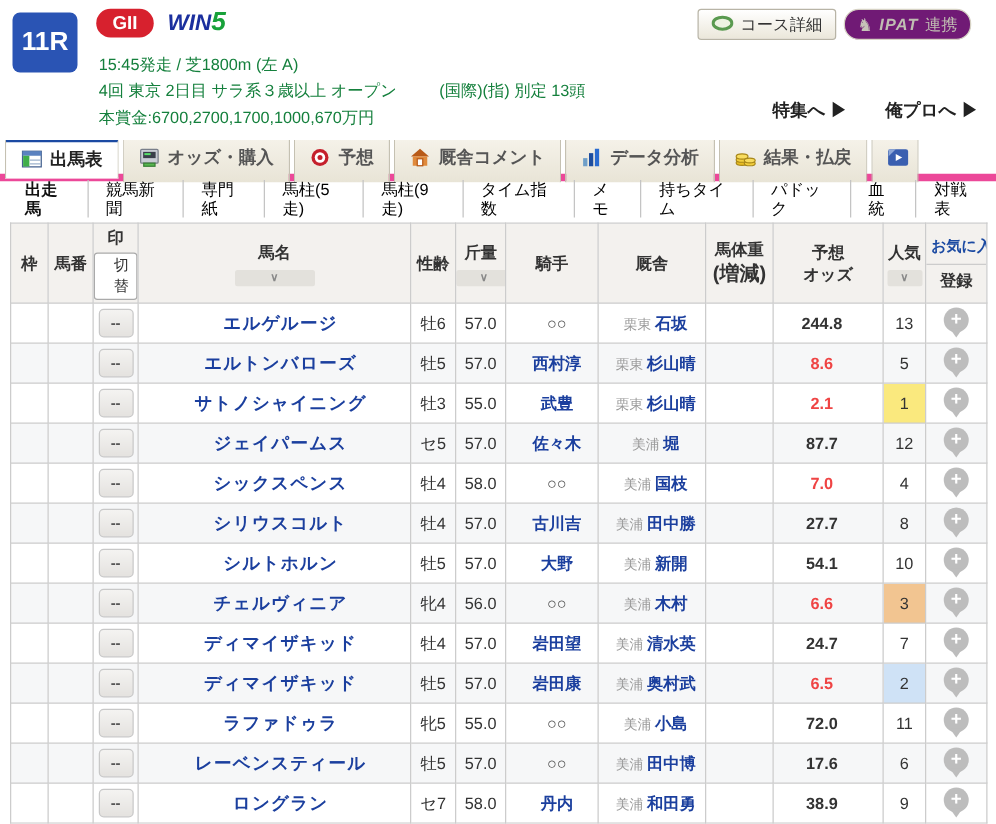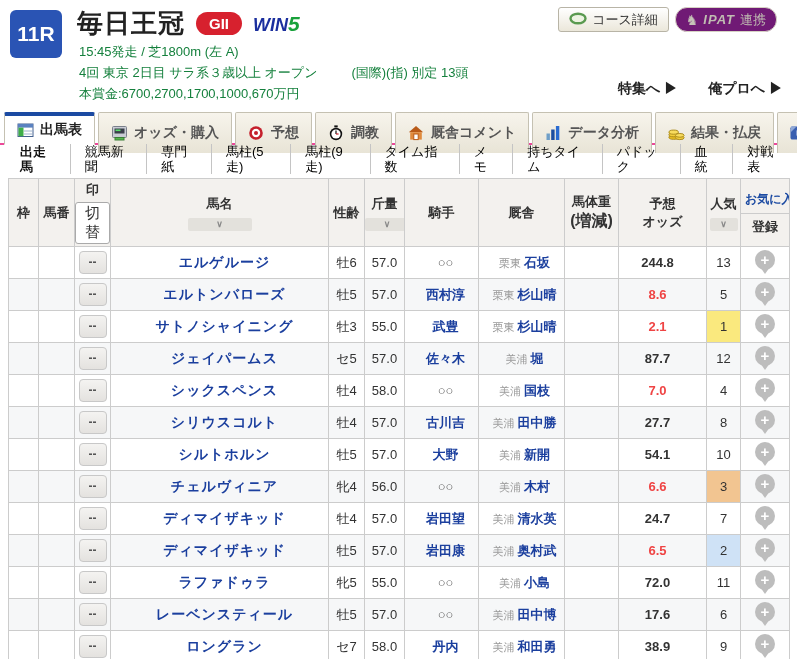--- a/index.html
+++ b/index.html
@@ -23,22 +23,22 @@
   .hbtn { height:25px; padding:0 10px; background:linear-gradient(#ffffff,#ebe7da);
     border:1px solid #b8b4a6; border-radius:3px; font-size:13px; color:#333;
     display:flex; align-items:center; gap:5px; cursor:pointer; }
   .hbtn.disabled { background:#701a75; border-color:#d6d2c4; color:#c0bdb2;border-radius:12px; }
   .ipat-horse::before { content:"♞"; color:#c6c3b8; font-size:14px; }
   .ipat-logo { font-style:italic; font-weight:bold; letter-spacing:1px; }
   .header-links { position:absolute; right:14px; top:80px; display:flex; gap:30px; }
   .hlink { font-size:14px; font-weight:bold; color:#222; cursor:pointer; }
 
   
-  .tabbar { display:flex; align-items:flex-start; padding:0 4px; height:33px;
-    border-bottom:2px solid #ec4899; }
+  .tabbar { display:flex; align-items:center; padding:0 4px; height:33px;
+    border-bottom:6px solid #ec4899; }
   .tab { display:flex; align-items:center; gap:6px; padding:0 12px; height:41px;
     background:linear-gradient(#f7f4ec,#e8e4d6); border:1px solid #c5c1b2; border-bottom:none;
     margin-right:3px; font-size:14px; font-weight:bold; color:#555; white-space:nowrap;
     border-radius:2px 2px 0 0; cursor:pointer; }
   .tab.active { background:#fff; color:#222; border-top:4px solid #1b4aa2;
     height:33px; margin-bottom:-1px; border-bottom:1px solid #fff; }
   .tab.partial { width:38px; overflow:hidden; }
   .tab .ticon { width:17px; height:17px; display:inline-flex; }
 
   
@@ -51,22 +51,22 @@
   table.entries { border-collapse:collapse; table-layout:fixed; width:781px; margin:5px 8px 0 8px; }
   .entries th, .entries td { border:1px solid #ccc; overflow:hidden; }
   .entries thead th { background:#f3f1ee; height:57px; font-size:13px; color:#333;
     font-weight:bold; text-align:center; vertical-align:middle; padding:2px 0; }
   .hdr-sub { font-size:16px; font-weight:bold; }
   .sort-chip { width:44px; height:13px; margin:5px auto 0; background:#e3e1dc; border-radius:2px;
     color:#888; font-size:9px; line-height:12px; text-align:center; cursor:pointer; }
   .sort-chip::after { content:"∨"; }
   .sort-chip.wide { width:64px; }
   .toggle-btn { display:inline-block; margin-top:3px; padding:1px 6px; background:#fff;
-    border:1px solid #aaa; border-radius:3px; font-size:15px; font-weight:normal;
-    color:#333; cursor:pointer; }
+    border:1px solid #aaa; border-radius:3px; font-size:12px; font-weight:normal;
+    color:#333; cursor:pointer;text-align:right; }
   .fav-hdr-top { color:#1b4aa2; font-size:12px; font-weight:bold; height:27px; line-height:27px;
     white-space:nowrap; text-align:left; padding-left:4px; }
   .fav-hdr-bot { border-top:1px solid #ccc; height:26px; line-height:26px; font-size:13px; }
 
   .entries tbody td { height:32px; text-align:center; font-size:13px; color:#333;
     background:#fff; vertical-align:middle; }
   .entries tbody tr:nth-child(even) td { background:#f6f7f8; }
   .mark-btn { width:28px; height:23px; margin:0 auto; background:linear-gradient(#f4f3f1,#e4e2df);
     border:1px solid #c8c8c8; border-radius:4px; color:#555; font-weight:bold; font-size:12px;
     line-height:21px; cursor:pointer; }
@@ -87,21 +87,20 @@
     color:#fff; font-size:15px; font-weight:bold; line-height:19px; text-align:center; }
   .fav-pin::after { content:""; position:absolute; left:50%; top:17px; transform:translateX(-50%);
     border:5px solid transparent; border-top:7px solid #bdbdbd; }
 </style>
 </head>
 <body>
 
 <div class="race-header">
   <div class="race-num">11R</div>
   <div class="title-row">
-    <span class="race-name">毎日王冠</span>
     <span class="grade-pill">GII</span>
     <span class="win5"><span class="w5a">WIN</span><span class="w5b">5</span></span>
   </div>
   <div class="race-info">
     <div>15:45発走 / 芝1800m (左 A)</div>
     <div><span>4回 東京 2日目 サラ系３歳以上 オープン</span><span class="info-gap">(国際)(指) 別定 13頭</span></div>
     <div>本賞金:6700,2700,1700,1000,670万円</div>
   </div>
   <div class="header-buttons">
     <div class="hbtn">
@@ -148,32 +147,20 @@
     </div>
     <div class="tab">
       <span class="ticon">
         <svg width="16" height="16" viewBox="0 0 16 16">
           <circle cx="8" cy="8" r="6.8" fill="#c5202c"></circle>
           <circle cx="8" cy="8" r="4.2" fill="#fff"></circle>
           <circle cx="8" cy="8" r="2" fill="#c5202c"></circle>
         </svg>
       </span>
       <span>予想</span>
-    </div>
-    <div class="tab">
-      <span class="ticon">
-        <svg width="16" height="16" viewBox="0 0 16 16">
-          <rect x="6.3" y="0.4" width="3.4" height="2" fill="#111"></rect>
-          <circle cx="8" cy="9" r="6.2" fill="#111"></circle>
-          <circle cx="8" cy="9" r="4.6" fill="#fff"></circle>
-          <line x1="8" y1="9" x2="8" y2="5.4" stroke="#111" stroke-width="1.2"></line>
-          <line x1="8" y1="9" x2="10.6" y2="9" stroke="#c5202c" stroke-width="1.2"></line>
-        </svg>
-      </span>
-      <span>調教</span>
     </div>
     <div class="tab">
       <span class="ticon">
         <svg width="16" height="16" viewBox="0 0 16 16">
           <path d="M8 1 L15.2 7.2 L0.8 7.2 Z" fill="#b85a18"></path>
           <rect x="2.2" y="7.2" width="11.6" height="7.4" fill="#e08a3c"></rect>
           <rect x="5.8" y="9" width="4.4" height="5.6" fill="#fff" stroke="#b85a18"></rect>
         </svg>
       </span>
       <span>厩舎コメント</span>

